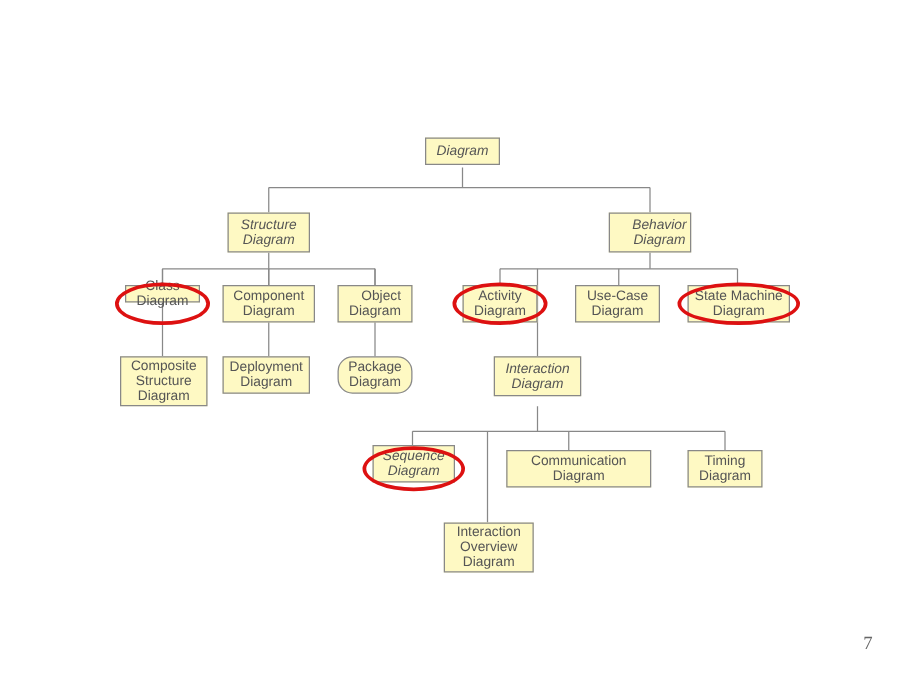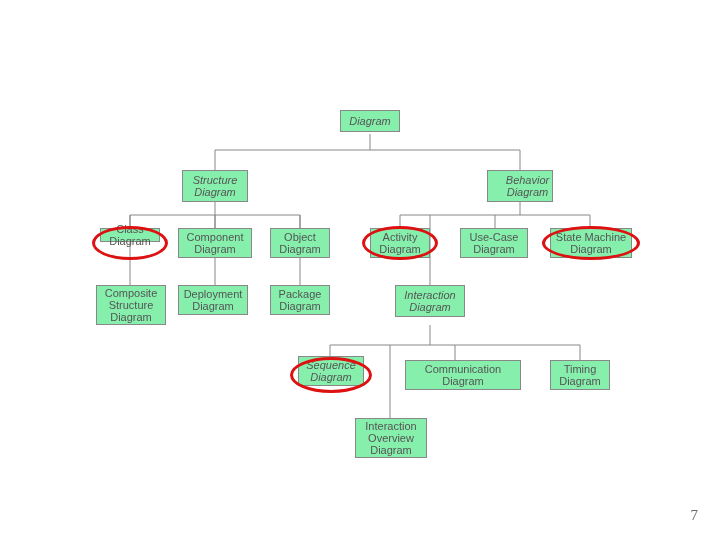--- a/index.html
+++ b/index.html
@@ -1,20 +1,20 @@
 <!DOCTYPE html>
 <html><head>
 <meta charset="utf-8">
 <style>
   html,body{margin:0;padding:0;width:720px;height:540px;background:#fff;font-family:"Times New Roman",Times,serif;color:#000;}
   .slide{position:relative;width:720px;height:540px;}
   .title{position:absolute;left:38px;top:10px;font-size:32px;font-weight:bold;line-height:1.08;}
   .pagenum{position:absolute;right:22px;bottom:16px;font-size:15px;color:#666;}
   .diagram{position:absolute;left:100px;top:110px;width:540px;height:400px;}
-  .node{position:absolute;border:1px solid #888;background:#86efac;font-family:Arial,Helvetica,sans-serif;font-size:11px;line-height:1.12;color:#555;text-align:center;display:flex;align-items:center;justify-content:center;padding:3px 4px;box-sizing:border-box;}
+  .node{position:absolute;border:1px solid #888;background:#fef9c3;font-family:Arial,Helvetica,sans-serif;font-size:11px;line-height:1.12;color:#555;text-align:center;display:flex;align-items:center;justify-content:center;padding:3px 4px;box-sizing:border-box;}
   .node.italic{font-style:italic;}
   svg.lines{position:absolute;left:0;top:0;width:540px;height:400px;}
   .ring{position:absolute;border:3px solid #d11;border-radius:50%;box-sizing:border-box;pointer-events:none;}
 </style>
 </head>
 <body>
 
 <div class="slide">
   <div class="title">
     <br>
@@ -68,41 +68,41 @@
     <div class="node italic" style="left:387px;top:60px;width:66px;height:32px;padding-left:19px;">
         <span>Behavior<br>Diagram</span>
       </div>
 
     <div class="node" style="left:0px;top:118px;width:60px;height:14px;">
         <span>Class<br>Diagram</span>
       </div>
     <div class="node" style="left:78px;top:118px;width:74px;height:30px;">
         <span>Component<br>Diagram</span>
       </div>
-    <div class="node" style="left:170px;top:118px;width:60px;height:30px;">
+    <div class="node" style="left:170px;top:118px;width:60px;height:30px;text-align:right;">
         <span>Object<br>Diagram</span>
       </div>
 
     <div class="node" style="left:270px;top:118px;width:60px;height:30px;">
         <span>Activity<br>Diagram</span>
       </div>
     <div class="node" style="left:360px;top:118px;width:68px;height:30px;">
         <span>Use-Case<br>Diagram</span>
       </div>
     <div class="node" style="left:450px;top:118px;width:82px;height:30px;">
         <span>State Machine<br>Diagram</span>
       </div>
 
     <div class="node" style="left:-4px;top:175px;width:70px;height:40px;">
         <span>Composite<br>Structure<br>Diagram</span>
       </div>
     <div class="node" style="left:78px;top:175px;width:70px;height:30px;">
         <span>Deployment<br>Diagram</span>
       </div>
-    <div class="node" style="left:170px;top:175px;width:60px;height:30px;">
+    <div class="node" style="left:170px;top:175px;width:60px;height:30px;border-radius:12px;">
         <span>Package<br>Diagram</span>
       </div>
 
     <div class="node italic" style="left:295px;top:175px;width:70px;height:32px;">
         <span>Interaction<br>Diagram</span>
       </div>
 
     <div class="node" style="left:198px;top:246px;width:66px;height:30px;font-style:italic;">
         <span>Sequence<br>Diagram</span>
       </div>

